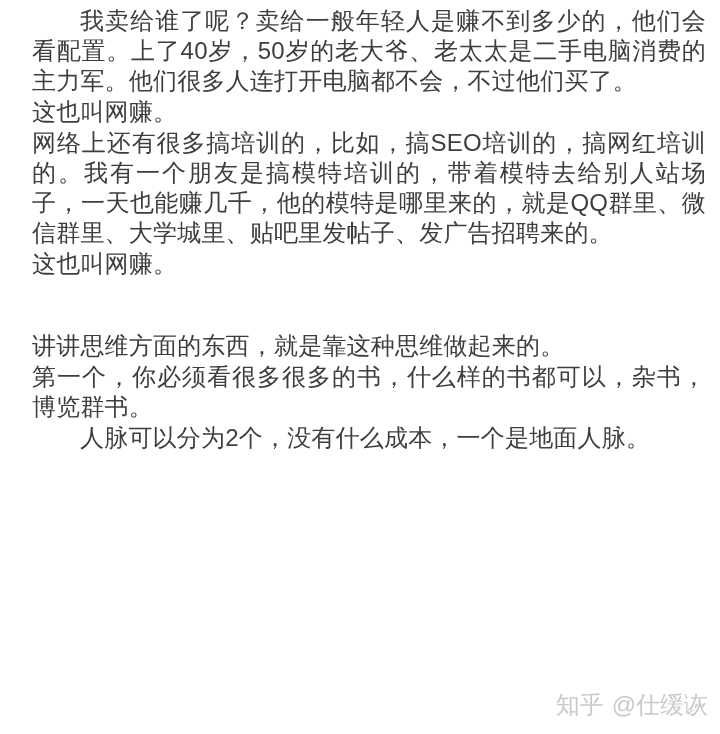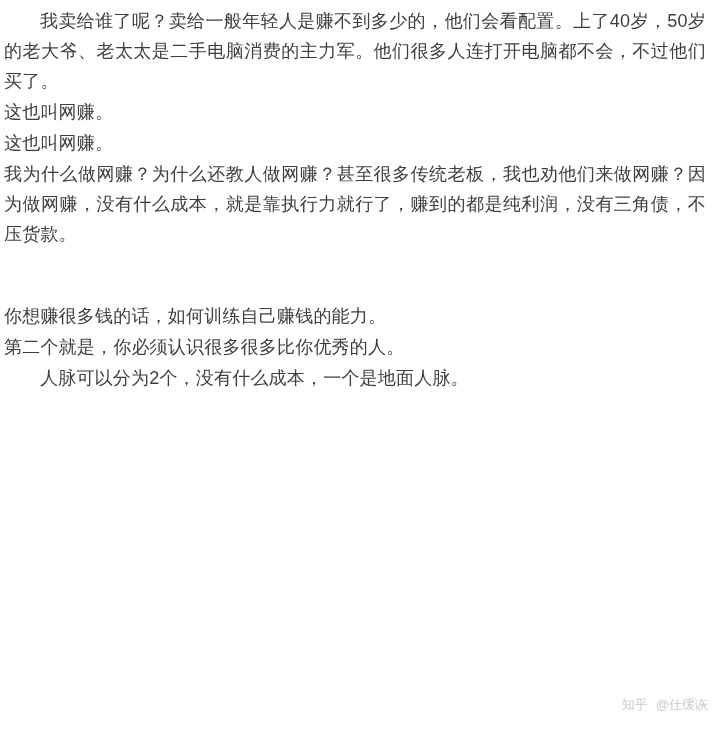--- a/index.html
+++ b/index.html
@@ -7,56 +7,56 @@
     width: 720px;
     height: 734px;
     background: #ffffff;
     overflow: hidden;
   }
   body {
     position: relative;
     font-family: "Liberation Sans", "DejaVu Sans", sans-serif;
   }
   .article {
-    padding: 5px 14px 0 4px;
+    padding: 5px 14px 0 32px;
     color: #3e3e3e;
-    font-size: 18px;
+    font-size: 24px;
     line-height: 30px;
     text-align: justify;
     letter-spacing: 0.2px;
   }
   .para {
     margin: 1px 0;
   }
   .para.indent {
     text-indent: 2em;
   }
   .para.gap-before {
     margin-top: 52px;
   }
   .watermark {
     position: absolute;
     top: 694px;
     right: 12px;
     color: #c9c9cb;
-    font-size: 13px;
+    font-size: 24px;
     line-height: 22px;
     white-space: nowrap;
     user-select: none;
   }
   .watermark .brand { margin-right: 8px; }
 </style>
 </head>
 <body>
 
 <div class="article" id="article">
     <p class="para indent">我卖给谁了呢？卖给一般年轻人是赚不到多少的，他们会看配置。上了40岁，50岁的老大爷、老太太是二手电脑消费的主力军。他们很多人连打开电脑都不会，不过他们买了。</p>
     <p class="para">这也叫网赚。</p>
+    <p class="para">网络上还有很多搞培训的，比如，搞SEO培训的，搞网红培训的。我有一个朋友是搞模特培训的，带着模特去给别人站场子，一天也能赚几千，他的模特是哪里来的，就是QQ群里、微信群里、大学城里、贴吧里发帖子、发广告招聘来的。</p>
     <p class="para">这也叫网赚。</p>
-    <p class="para">我为什么做网赚？为什么还教人做网赚？甚至很多传统老板，我也劝他们来做网赚？因为做网赚，没有什么成本，就是靠执行力就行了，赚到的都是纯利润，没有三角债，不压货款。</p>
-    <p class="para gap-before">你想赚很多钱的话，如何训练自己赚钱的能力。</p>
-    <p class="para">第二个就是，你必须认识很多很多比你优秀的人。</p>
+    <p class="para gap-before">讲讲思维方面的东西，就是靠这种思维做起来的。</p>
+    <p class="para">第一个，你必须看很多很多的书，什么样的书都可以，杂书，博览群书。</p>
     <p class="para indent">人脉可以分为2个，没有什么成本，一个是地面人脉。</p>
   </div>
 
 <div class="watermark">
   <span class="brand">知乎</span><span>@仕缓诙</span>
 </div>
 
 </body></html>

